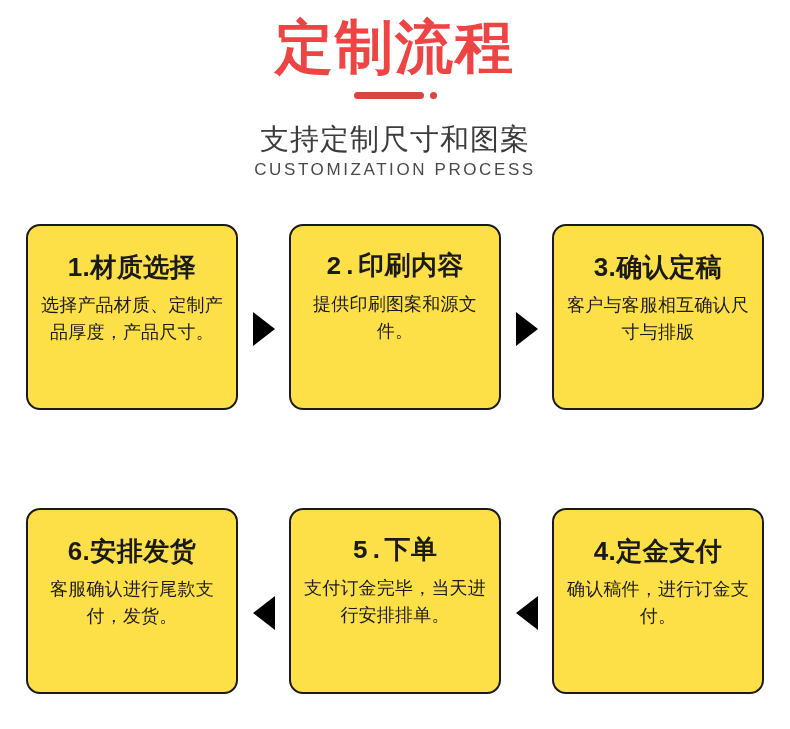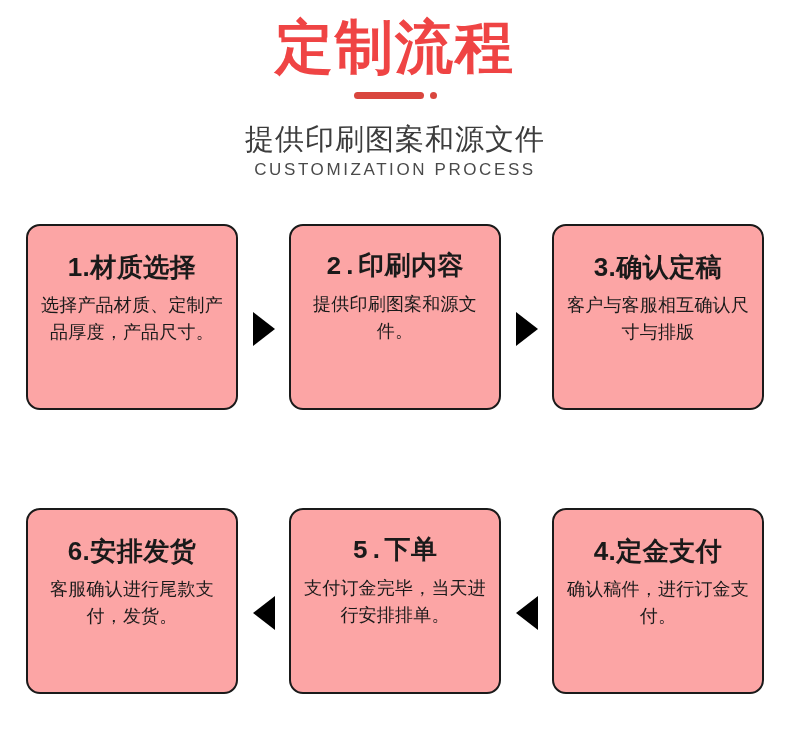--- a/index.html
+++ b/index.html
@@ -79,21 +79,21 @@
     margin-top: 88px;
   }
 
   .step-card {
     position: absolute;
     width: 212px;
     height: 186px;
     box-sizing: border-box;
     border: 2px solid #1a1a1a;
     border-radius: 14px;
-    background: #fca5a5;
+    background: #fde047;
     padding-top: 24px;
   }
   .step-card.col-1 { left: 26px; }
   .step-card.col-2 { left: 289px; font-family: Liberation Mono, monospace; }
   .step-card.col-3 { left: 552px; }
 
   .step-title {
     text-align: center;
     font-size: 26px;
     font-weight: bold;
@@ -147,21 +147,21 @@
 </style>
 </head>
 <body>
 
 <div class="header">
   <div class="main-title">定制流程</div>
   <div class="divider-wrap">
     <div class="divider-bar"></div>
     <div class="divider-dot"></div>
   </div>
-  <div class="sub-title-cn">提供印刷图案和源文件</div>
+  <div class="sub-title-cn">支持定制尺寸和图案</div>
   <div class="sub-title-en">CUSTOMIZATION PROCESS</div>
 </div>
 
 <div class="flow">
 
   <div class="flow-row row-1">
     <div class="step-card col-1">
       <div class="step-title">1.材质选择</div>
       <div class="step-desc">选择产品材质、定制产品厚度，产品尺寸。</div>
     </div>

